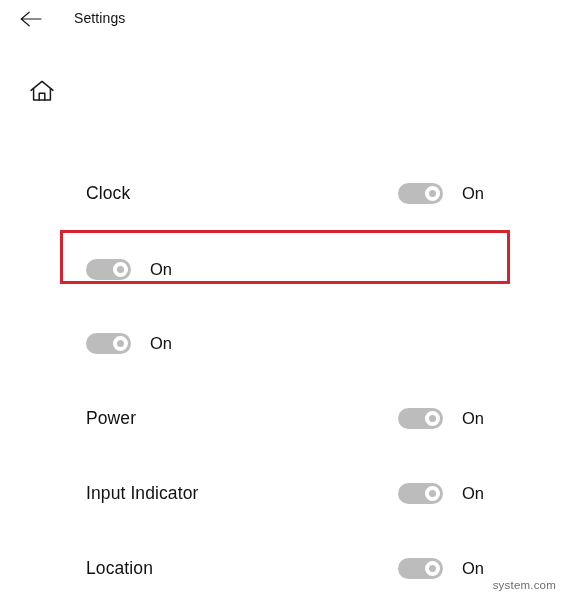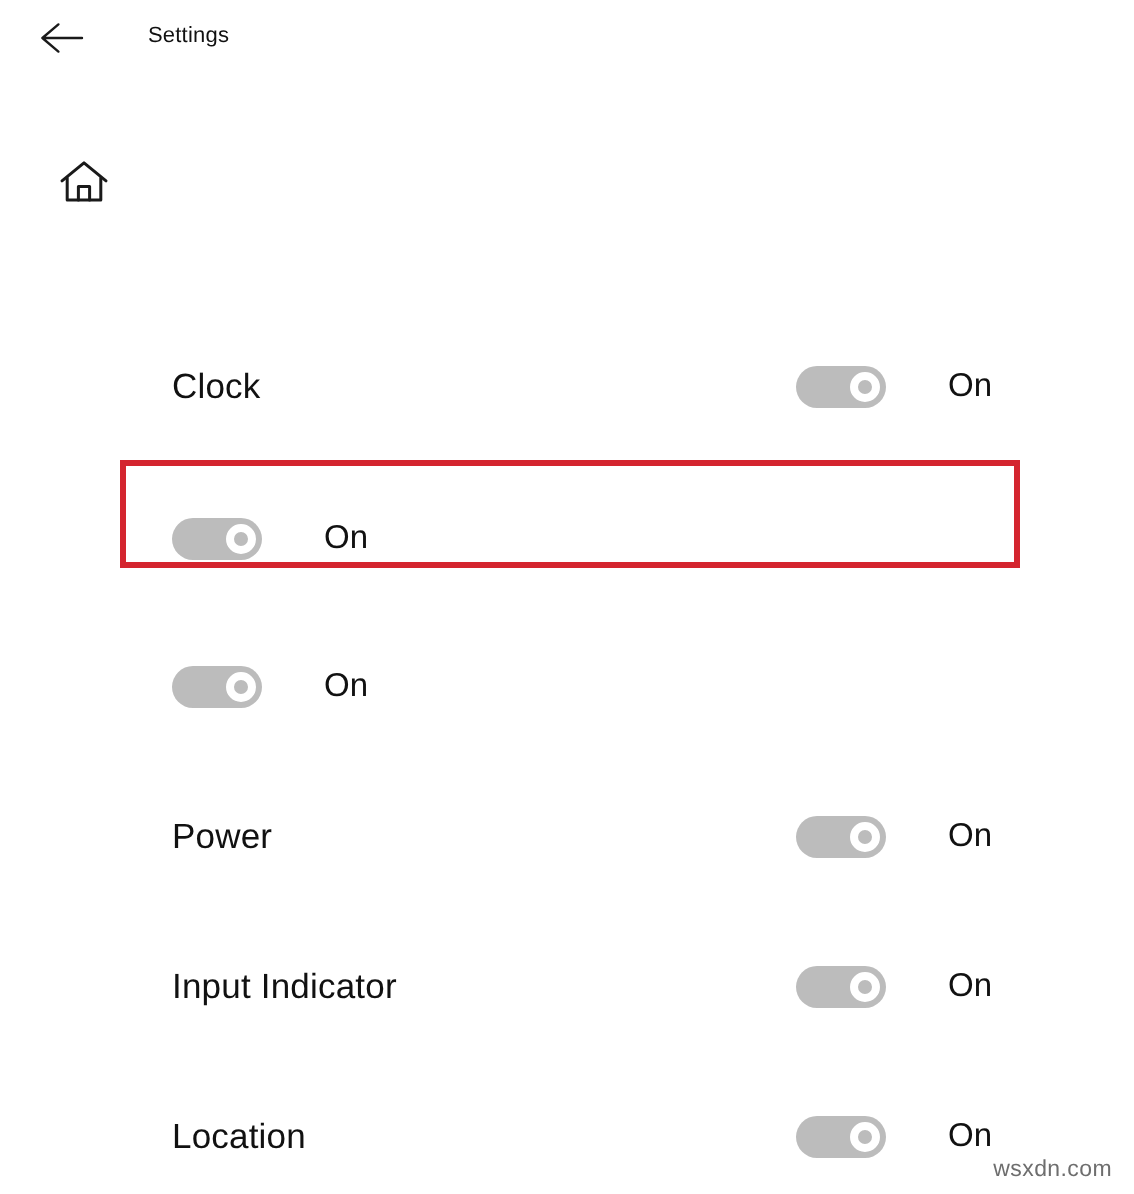--- a/index.html
+++ b/index.html
@@ -35,21 +35,21 @@
     display: flex;
     align-items: center;
     justify-content: center;
     cursor: pointer;
   }
   .back-button svg { display: block; }
   .app-title {
     position: absolute;
     left: 74px;
     top: 9px;
-    font-size: 11px;
+    font-size: 14px;
     line-height: 18px;
     color: #111111;
     letter-spacing: 0.1px;
     white-space: nowrap;
   }
 
   
   .heading-row {
     position: absolute;
     left: 0;
@@ -124,21 +124,21 @@
     height: 15px;
     border-radius: 50%;
     background: transparent;
     border: 4px solid #ffffff;
     box-sizing: border-box;
   }
   .toggle-state {
     font-size: 16.5px;
     line-height: 30px;
     color: #111111;
-    margin-left: 31px;
+    margin-left: 19px;
     white-space: nowrap;
     flex: 0 0 auto;
   }
 
   
   .highlight-box {
     position: absolute;
     left: 60px;
     top: 230px;
     width: 450px;
@@ -230,13 +230,13 @@
     <span class="toggle" style="background: rgb(188, 188, 188);">
       <span class="knob" style="border-color: rgb(255, 255, 255);"></span>
     </span>
     <span class="toggle-state">On</span>
   </div>
 
 </div>
 
 <div class="highlight-box" style="border-color: rgb(212, 37, 47);"></div>
 
-<div class="watermark">wsxdn.com</div>
+<div class="watermark">system.com</div>
 
 </body></html>

